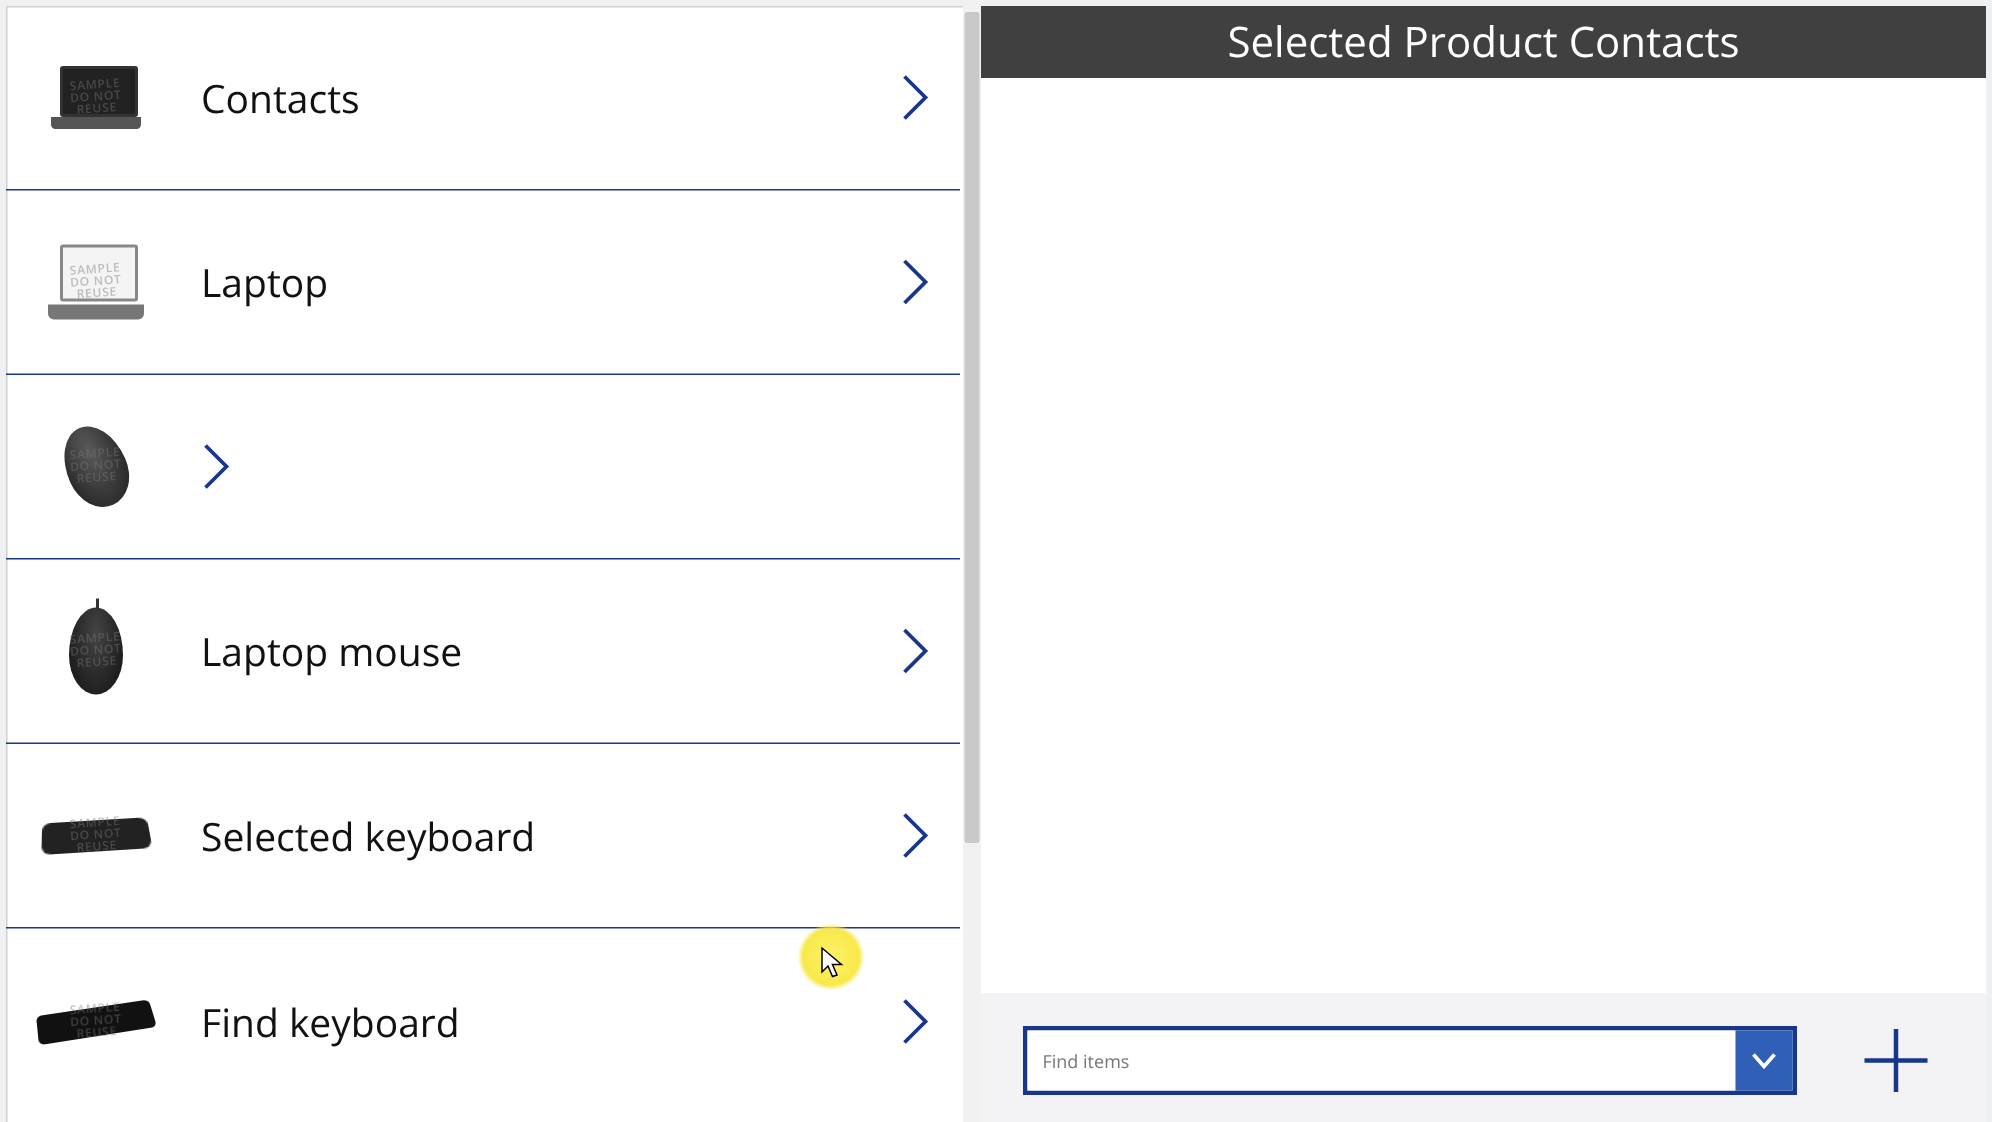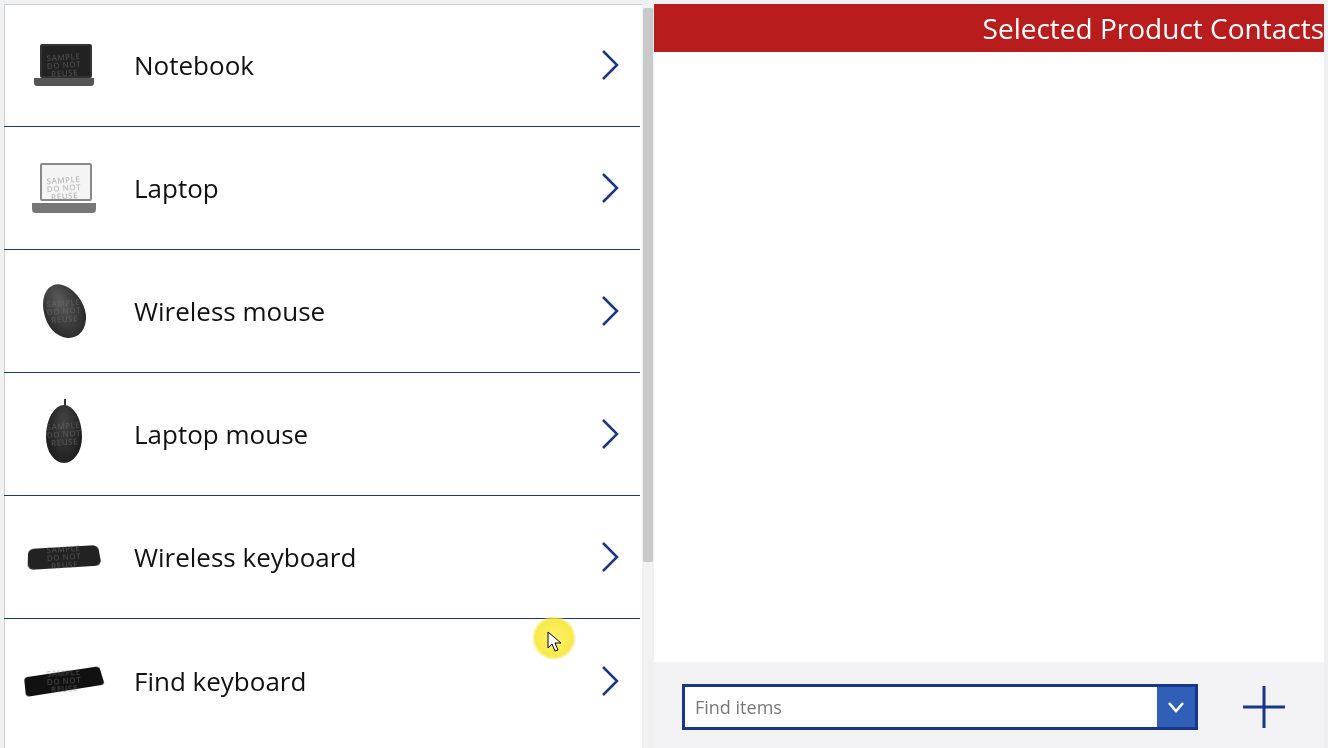--- a/index.html
+++ b/index.html
@@ -41,35 +41,35 @@
   .ic-wmouse { width:40px; height:56px; background:radial-gradient(ellipse at 50% 30%, #5a5a5a, #1c1c1c); border-radius:50% 50% 50% 50%/55% 55% 45% 45%; transform:rotate(-24deg);}
   .ic-mouse  { width:36px; height:58px; background:radial-gradient(ellipse at 50% 30%, #444, #111); border-radius:50% 50% 50% 50%/55% 55% 45% 45%; position:relative;}
   .ic-mouse::after{content:"";position:absolute;top:-6px;left:50%;width:2px;height:8px;background:#333;}
 
   .ic-wkeyboard { width:72px; height:24px; background:#222; border-radius:6px; transform:perspective(200px) rotateX(30deg) rotateZ(-4deg);} 
   .ic-keyboard  { width:78px; height:22px; background:#111; border-radius:4px; transform:perspective(220px) rotateX(30deg) rotateZ(-10deg);}
 
   
   .right-panel { flex:1; height:100%; margin:4px 4px 4px 0; background:#f3f3f5; position:relative;}
   .header-bar {
-    height:48px; background:#b91c1c; color:#fff; font-size:28px; font-weight:400;
-    display:flex; align-items:center; justify-content:flex-end;
+    height:48px; background:#404040; color:#fff; font-size:28px; font-weight:400;
+    display:flex; align-items:center; justify-content:center;
   }
   .right-body { position:absolute; top:48px; left:0; right:0; bottom:0; background:#fff;}
   .right-body::after{content:"";position:absolute;top:0;left:0;right:0;bottom:90px;background:#fff;}
   .right-footer{
     position:absolute; left:0; right:0; bottom:0; height:90px; background:#f3f3f5;
     display:flex; align-items:center; padding:0 28px 0 28px;
   }
   .find-box{
     flex:0 0 516px; height:46px; border:3px solid #18368a; background:#fff;
     display:flex; align-items:stretch;
   }
   .find-input{
-    flex:1; border:none; outline:none; padding:0 10px; font-size:18px; color:#555;
+    flex:1; border:none; outline:none; padding:0 10px; font-size:12px; color:#555;
     font-family:inherit;
   }
   .find-input::placeholder{color:#777;}
   .find-dd{
     width:38px; background:#2f5fb6; display:flex; align-items:center; justify-content:center; cursor:pointer;
   }
   .find-dd svg{width:18px;height:12px;}
   .plus-btn{
     margin-left:40px; width:52px; height:52px; display:flex; align-items:center; justify-content:center; cursor:pointer;
   }
@@ -92,21 +92,21 @@
 
   <div class="left-panel">
     <div class="product-list">
 
       <div class="product-row">
         <div class="thumb-box">
           <div class="ic-notebook"></div>
           <div class="sample-watermark">SAMPLE
 DO NOT REUSE</div>
         </div>
-        <div class="product-label">Notebook</div>
+        <div class="product-label">Contacts</div>
         <div class="chevron">
           <svg viewBox="0 0 18 32">
               <polyline points="2,2 16,16 2,30" fill="none" stroke="#18368a" stroke-width="2.5"></polyline>
             </svg>
         </div>
       </div>
 
       <div class="product-row">
         <div class="thumb-box">
           <div class="ic-laptop"></div>
@@ -120,21 +120,20 @@
             </svg>
         </div>
       </div>
 
       <div class="product-row">
         <div class="thumb-box">
           <div class="ic-wmouse"></div>
           <div class="sample-watermark">SAMPLE
 DO NOT REUSE</div>
         </div>
-        <div class="product-label">Wireless mouse</div>
         <div class="chevron">
           <svg viewBox="0 0 18 32">
               <polyline points="2,2 16,16 2,30" fill="none" stroke="#18368a" stroke-width="2.5"></polyline>
             </svg>
         </div>
       </div>
 
       <div class="product-row">
         <div class="thumb-box">
           <div class="ic-mouse"></div>
@@ -148,21 +147,21 @@
             </svg>
         </div>
       </div>
 
       <div class="product-row">
         <div class="thumb-box">
           <div class="ic-wkeyboard"></div>
           <div class="sample-watermark">SAMPLE
 DO NOT REUSE</div>
         </div>
-        <div class="product-label">Wireless keyboard</div>
+        <div class="product-label">Selected keyboard</div>
         <div class="chevron">
           <svg viewBox="0 0 18 32">
               <polyline points="2,2 16,16 2,30" fill="none" stroke="#18368a" stroke-width="2.5"></polyline>
             </svg>
         </div>
       </div>
 
       <div class="product-row" style="border-bottom:none">
         <div class="thumb-box">
           <div class="ic-keyboard"></div>

